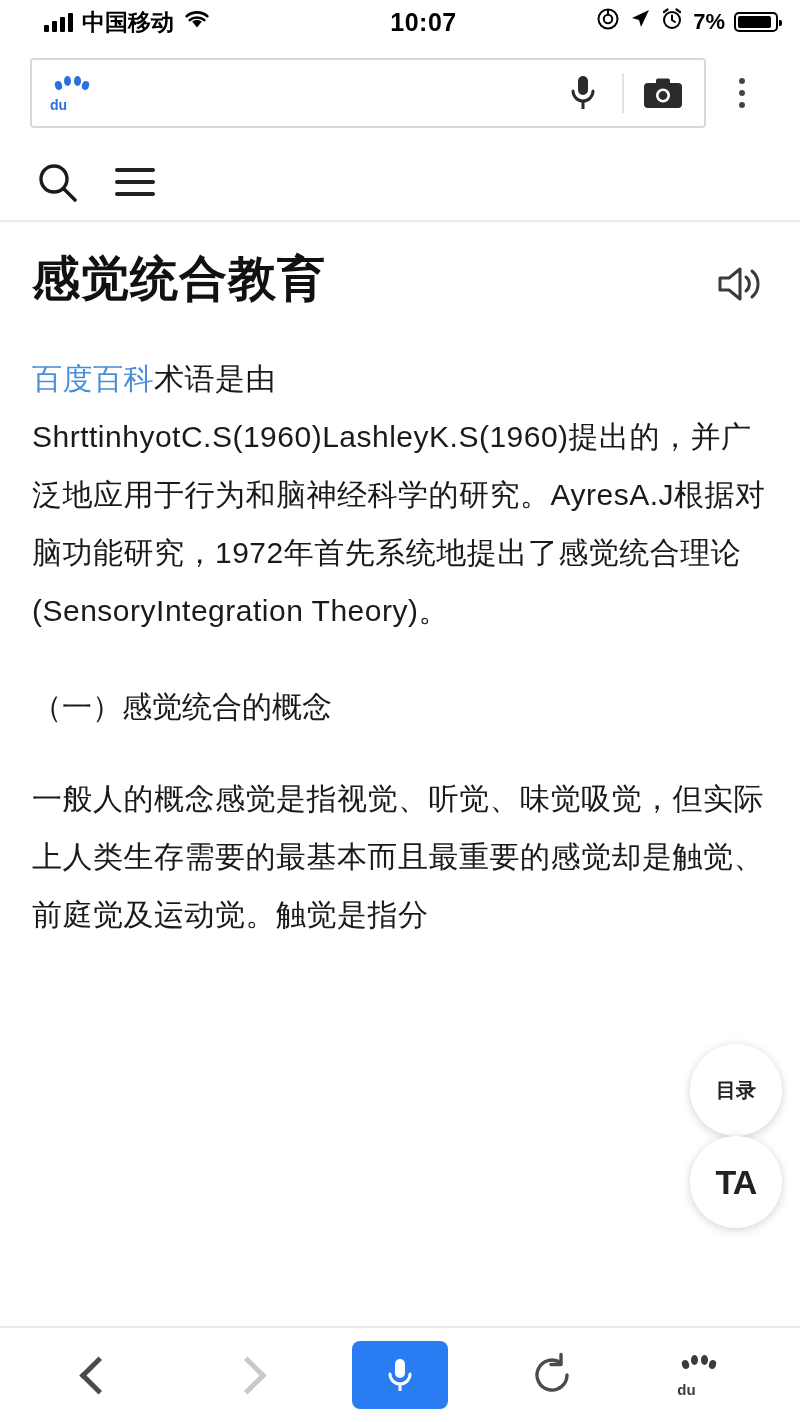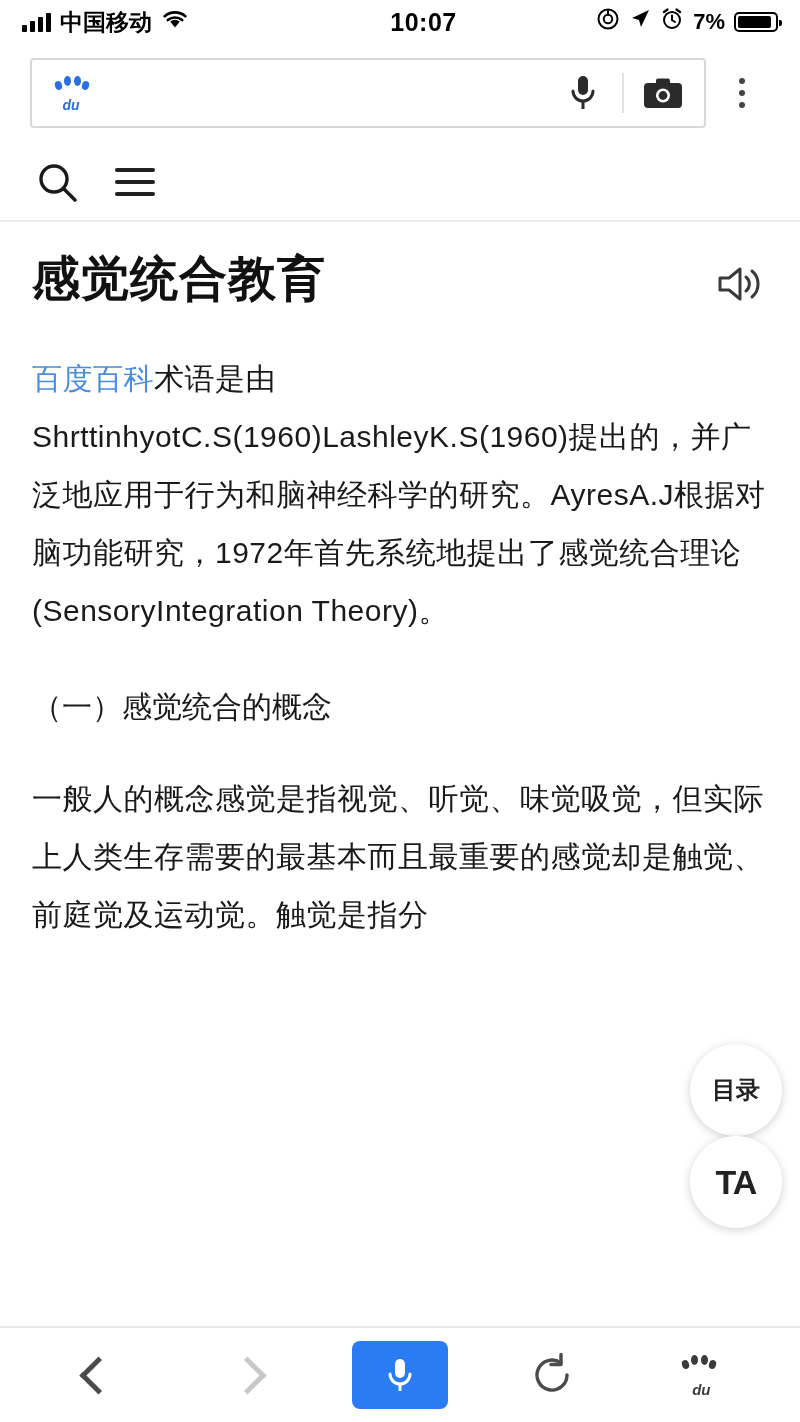--- a/index.html
+++ b/index.html
@@ -20,20 +20,21 @@
   .status-bar {
     height: 44px;
     display: flex;
     align-items: center;
     justify-content: space-between;
     padding: 0 22px;
     box-sizing: border-box;
     font-size: 22px;
     font-weight: bold;
     color: #000;
+    margin-left: 22px;
   }
   .status-left, .status-right {
     display: flex;
     align-items: center;
     gap: 9px;
   }
   .status-center {
     font-size: 25px;
     font-weight: bold;
     letter-spacing: 0.5px;
@@ -101,25 +102,23 @@
     background: #fff;
   }
   .baidu-paw {
     width: 42px; height: 42px;
     position: relative;
     flex: 0 0 auto;
   }
   .baidu-paw .pawtext {
     position: absolute;
     left: 0; right: 0; bottom: 1px;
-    text-align: center;
     font-size: 14px;
     font-weight: bold;
     color: #2b6fe0;
-    font-style: italic;
   }
   .paw-dots {
     position: absolute;
     top: 2px; left: 3px;
     width: 36px; height: 16px;
   }
   .paw-dots span {
     position: absolute;
     background: #2b6fe0;
     border-radius: 50%;
@@ -243,21 +242,21 @@
   .fab {
     position: absolute;
     right: 18px;
     width: 92px; height: 92px;
     border-radius: 50%;
     background: #ffffff;
     box-shadow: 0 2px 10px rgba(0,0,0,0.18);
     display: flex;
     align-items: center;
     justify-content: center;
-    font-size: 24px;
+    font-size: 20px;
     font-weight: bold;
     color: #222;
   }
   .fab-catalog { top: 1044px; }
   .fab-ta {
     top: 1136px;
     font-size: 34px;
     letter-spacing: -1px;
   }
 

